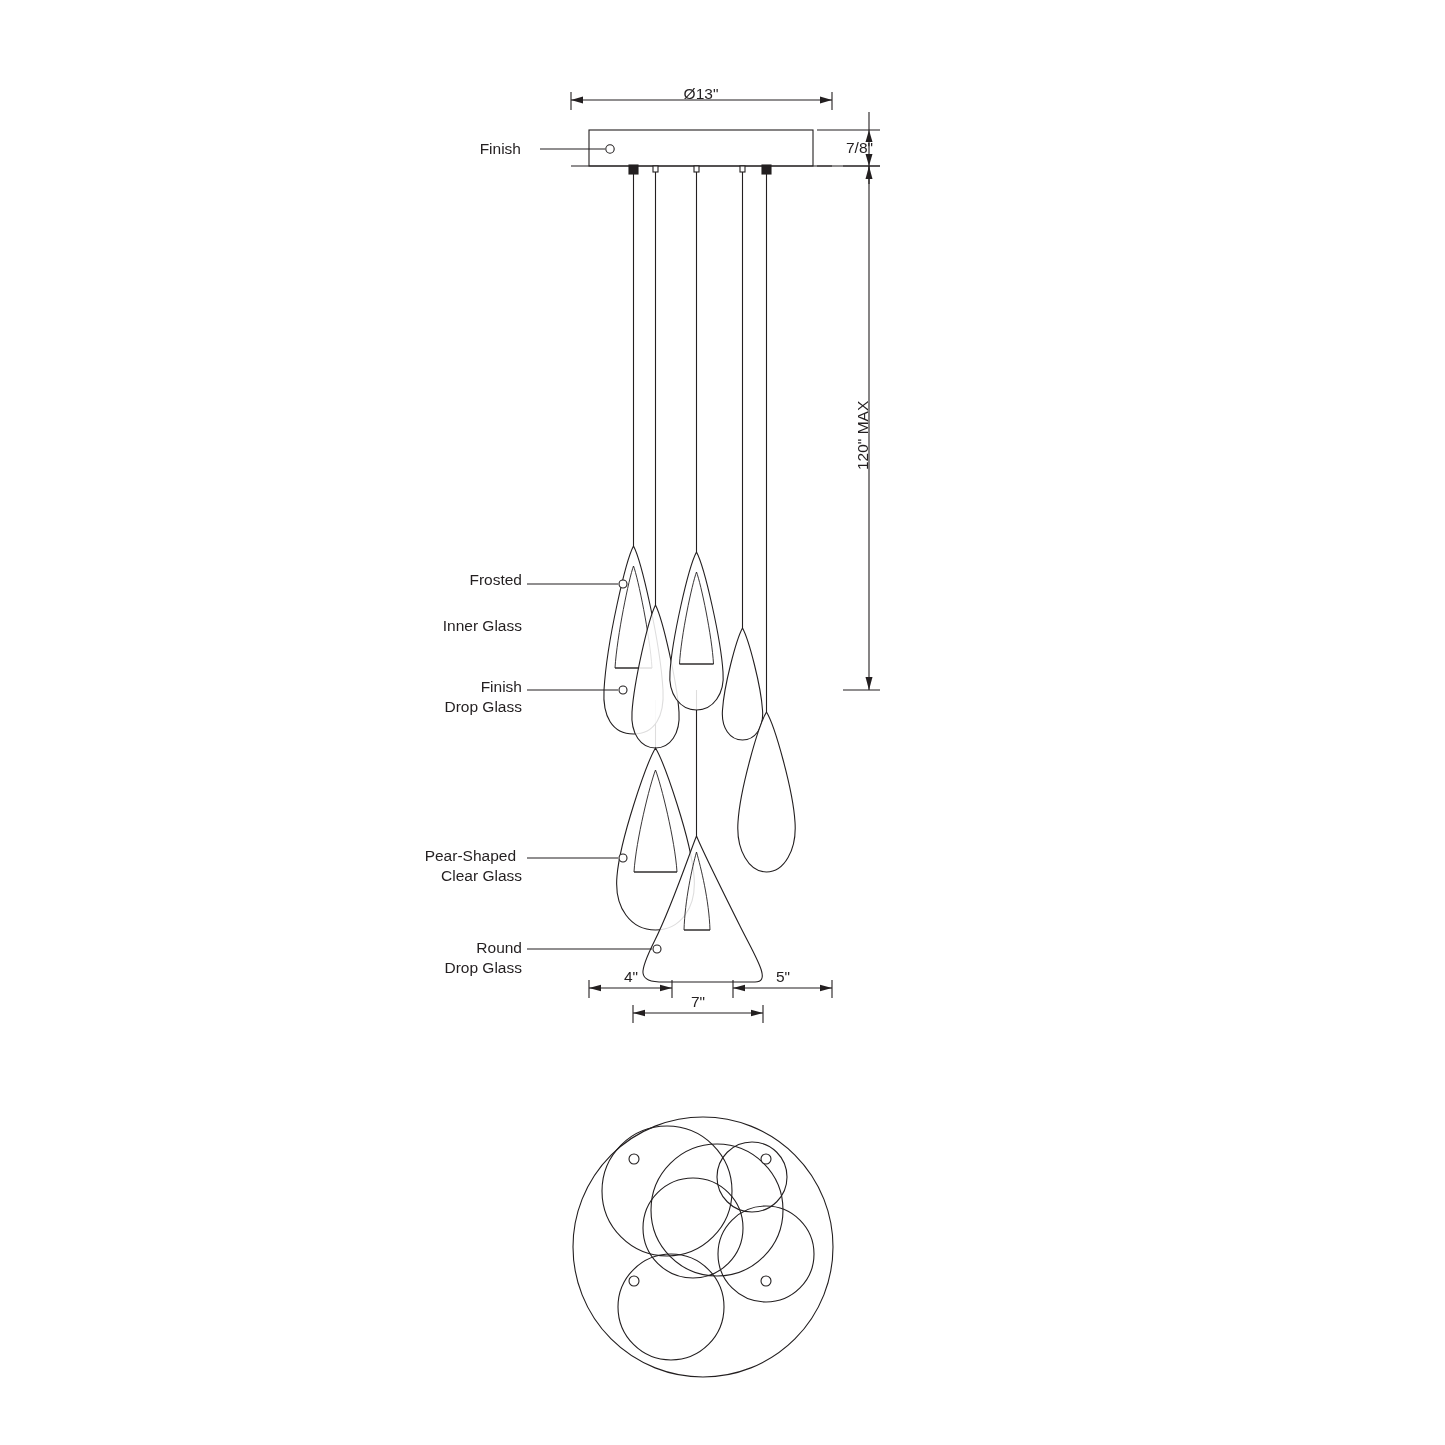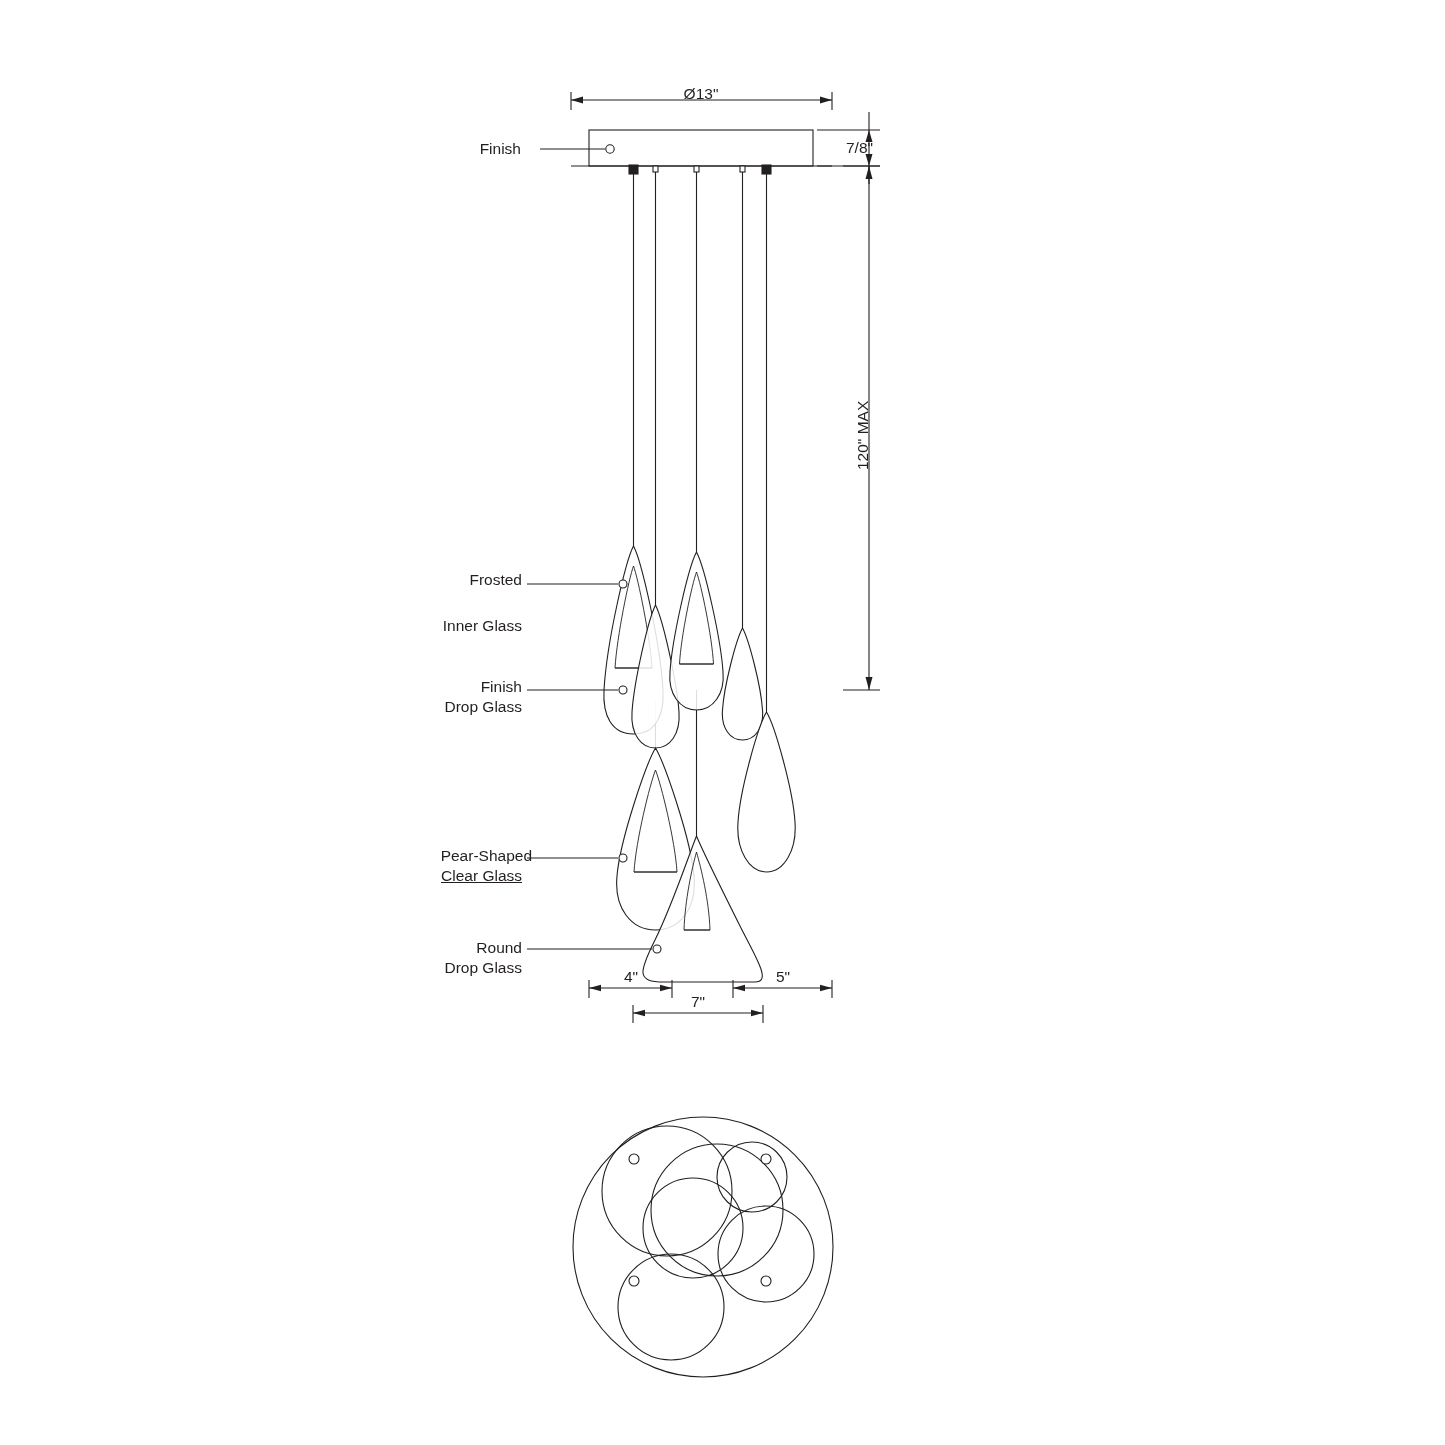--- a/index.html
+++ b/index.html
@@ -209,22 +209,22 @@
   <div class="lbl" style="left:846px; top:138px;">7/8"</div>
 
   <div class="vert" style="left:854px; top:470px;">120" MAX</div>
 
   <div class="lbl right" style="left:370px; top:570px; width:152px;">Frosted</div>
   <div class="lbl right" style="left:370px; top:616px; width:152px;">Inner Glass</div>
 
   <div class="lbl right" style="left:370px; top:677px; width:152px;">Finish</div>
   <div class="lbl right" style="left:370px; top:697px; width:152px;">Drop Glass</div>
 
-  <div class="lbl right" style="left:340px; top:846px; width:192px;">Pear-Shaped</div>
-  <div class="lbl right" style="left:330px; top:866px; width:192px;text-decoration:underline;">Clear Glass</div>
+  <div class="lbl right" style="left:324px; top:846px; width:192px;">Pear-Shaped</div>
+  <div class="lbl right" style="left:330px; top:866px; width:192px;">Clear Glass</div>
 
   <div class="lbl right" style="left:330px; top:938px; width:192px;text-align:right;">Round</div>
   <div class="lbl right" style="left:330px; top:958px; width:192px;">Drop Glass</div>
 
   <div class="lbl center" style="left:581px; top:967px; width:100px;">4"</div>
 
   <div class="lbl center" style="left:733px; top:967px; width:100px;">5"</div>
 
   <div class="lbl center" style="left:648px; top:992px; width:100px;">7"</div>
 

